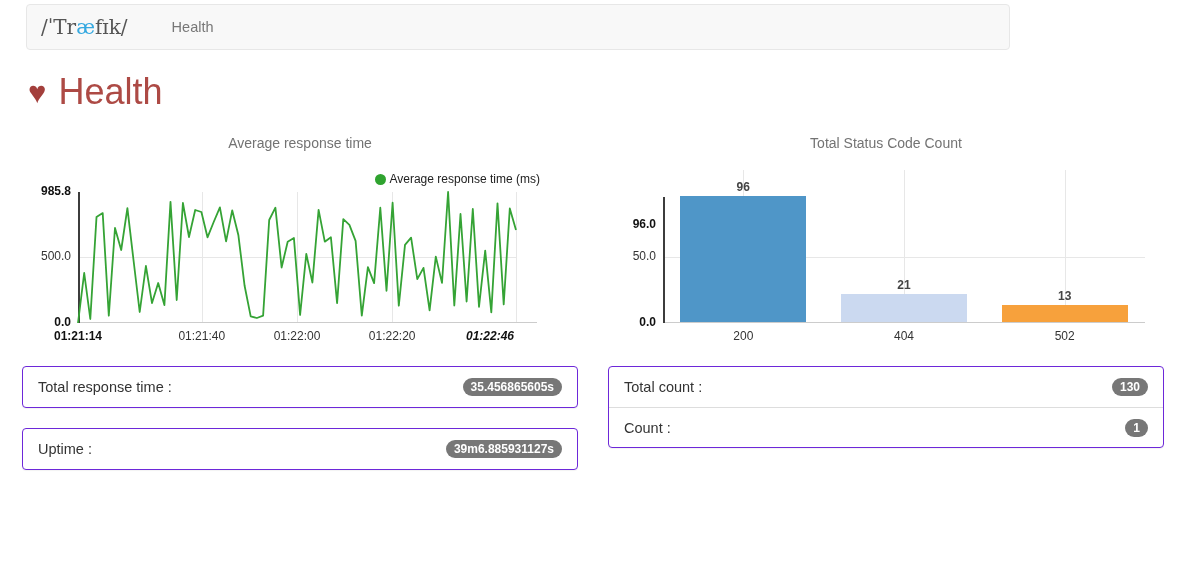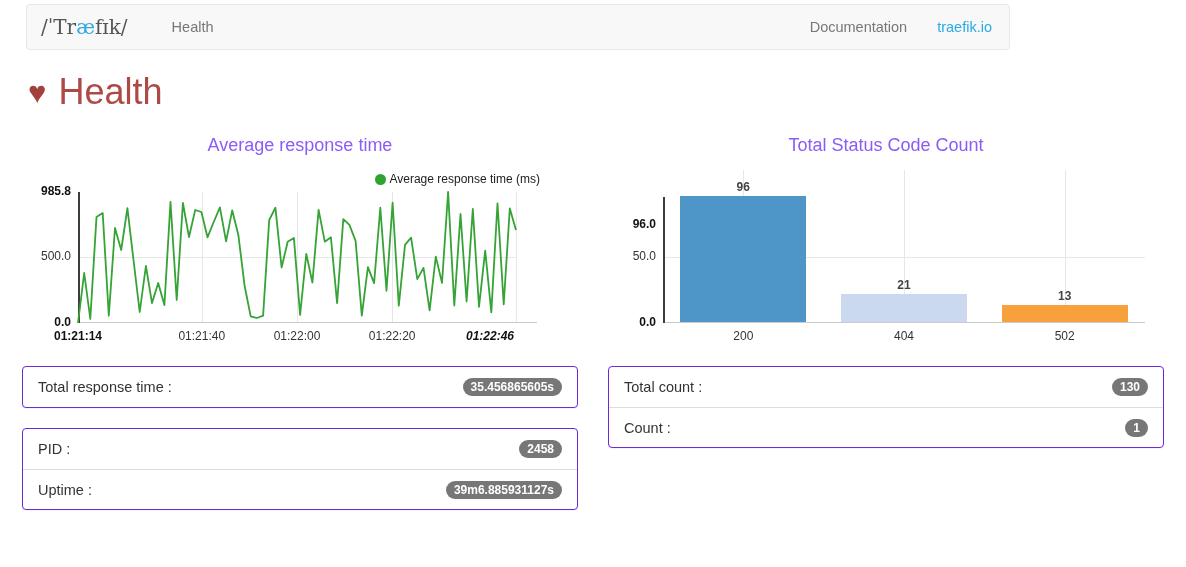--- a/index.html
+++ b/index.html
@@ -21,21 +21,21 @@
 
   
   .page-header { position:absolute; left:28px; top:68px; height:48px;
                  display:flex; align-items:center; }
   .heart { font-size:31px; color:#a33f3c; margin-right:12px; line-height:1; }
   .page-header h1 { font-size:36px; font-weight:400; color:#ad4a45; line-height:1; }
 
   
   .chart-section { position:absolute; top:130px; width:556px; height:230px; }
   #line-chart { left:22px; } #bar-chart { left:608px; }
-  .chart-title { font-size:18px; font-weight:500; color:#8b5cf6; text-align:center; margin-top:5px; }
+  .chart-title { font-size:14px; font-weight:500; color:#737373; text-align:center; margin-top:5px; }
   .legend { position:absolute; top:42px; right:38px; display:flex; align-items:center; }
   .legend .dot { width:11px; height:11px; border-radius:50%; margin-right:3px; }
   .legend .legend-label { font-size:12px; color:#222; }
   .plot { position:absolute; }
   #line-plot { left:56px; top:62px; width:438px; height:131px; }
   #bar-plot  { left:55px; top:40px; width:482px; height:153px; }
   .v-grid { position:absolute; top:0; bottom:0; width:1px; background:#e7e7e7; }
   .h-grid { position:absolute; left:0; right:0; height:1px; background:#e7e7e7; }
   .baseline { position:absolute; bottom:0; left:0; height:1px; background:#ccc; }
   .y-axis { position:absolute; left:0; width:2px; background:#3c3c3c; }
@@ -61,28 +61,20 @@
 </head>
 <body>
 
 <div class="page">
 
   <nav class="navbar">
     <a class="brand"><span>/ˈTr</span><span class="accent">æ</span><span>fɪk/</span></a>
     <ul class="nav-list">
       <li>
           <a>Health</a>
-        </li>
-    </ul>
-    <ul class="nav-list right">
-      <li>
-          <a>Documentation</a>
-        </li>
-      <li>
-          <a class="accent-link">traefik.io</a>
         </li>
     </ul>
   </nav>
 
   <div class="page-header">
     <span class="heart">♥</span>
     <h1>Health</h1>
   </div>
 
   <section class="chart-section" id="line-chart">
@@ -139,24 +131,20 @@
 
   <div class="panel-col" id="left-panels">
       <div class="panel">
         <div class="panel-row">
           <span class="panel-label">Total response time :</span>
           <span class="badge">35.456865605s</span>
         </div>
       </div>
       <div class="panel">
         <div class="panel-row">
-          <span class="panel-label">PID :</span>
-          <span class="badge">2458</span>
-        </div>
-        <div class="panel-row">
           <span class="panel-label">Uptime :</span>
           <span class="badge">39m6.885931127s</span>
         </div>
       </div>
     </div>
   <div class="panel-col" id="right-panels">
       <div class="panel">
         <div class="panel-row">
           <span class="panel-label">Total count :</span>
           <span class="badge">130</span>

